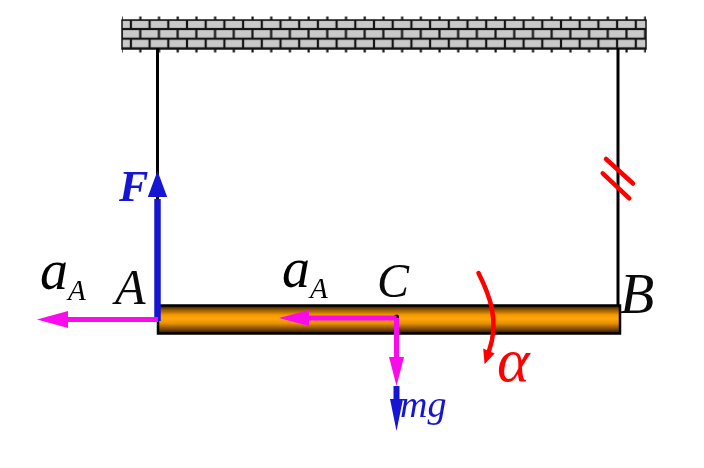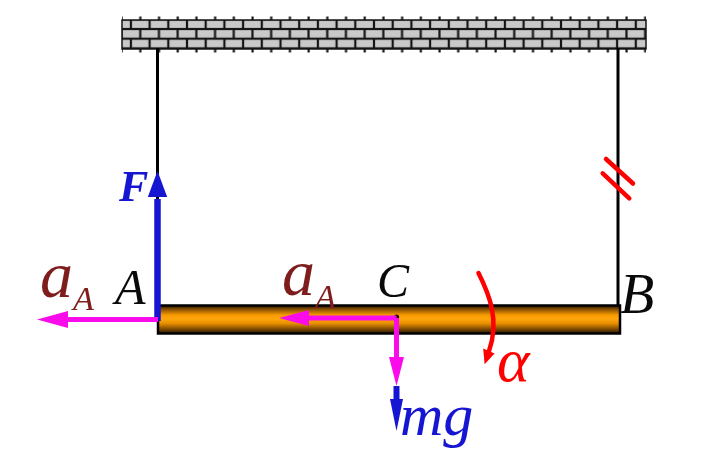--- a/index.html
+++ b/index.html
@@ -3,24 +3,24 @@
 <meta charset="utf-8">
 <style>
   html,body{margin:0;padding:0;background:#fff;}
   #stage{
     position:relative;width:704px;height:468px;background:#ffffff;overflow:hidden;
     font-family:"Liberation Serif","DejaVu Serif",serif;
   }
   #diagram-svg{position:absolute;left:0;top:0;}
   .lbl{position:absolute;line-height:1;white-space:nowrap;font-style:italic;}
   .pt{color:#0a0a0a;font-size:50px;}
-  .accel{color:#7f1d1d;font-size:66px;}
+  .accel{color:#000000;font-size:56px;}
   .sub{font-size:0.52em;font-style:italic;vertical-align:-0.38em;}
   .force{color:#1616d2;font-weight:bold;font-size:44px;}
-  .weight{color:#1616d2;font-size:60px;}
+  .weight{color:#1616d2;font-size:38px;}
   .alpha{color:#ff0000;font-size:62px;}
 </style>
 </head>
 <body>
 
 <div id="stage">
 
   <svg id="diagram-svg" width="704" height="468" viewBox="0 0 704 468">
     <defs>
       <pattern id="bricks" width="18.7" height="19.34" patternUnits="userSpaceOnUse">

